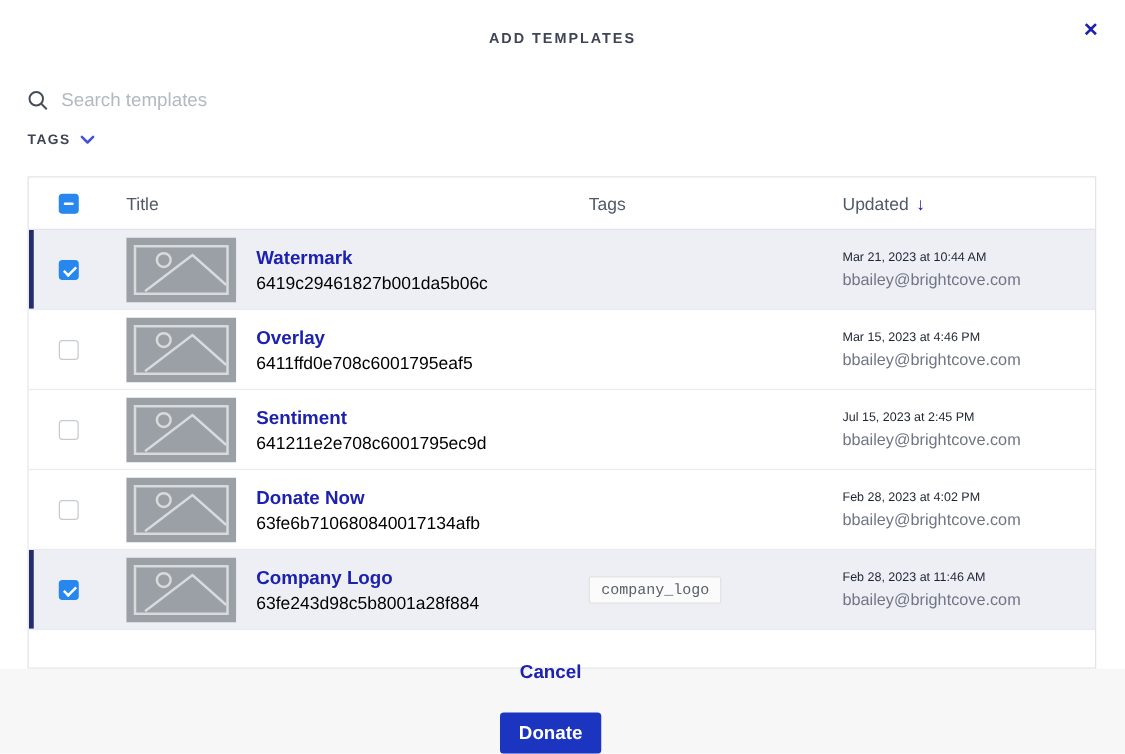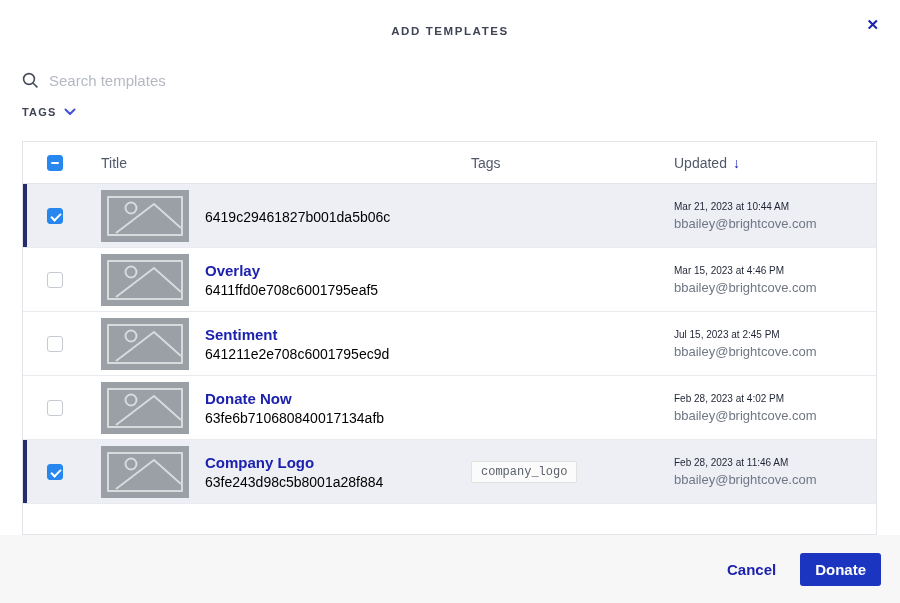--- a/index.html
+++ b/index.html
@@ -52,21 +52,21 @@
   .row-id    { font-size:14px; color:#000000; margin-top:3px;text-align:right; }
 
   .tag-pill { font-family:"Liberation Mono", monospace; font-size:12px; color:#5a5f6a;
               background:#fbfbfb; border:1px solid #e2e2e2; border-radius:2px; padding:3px 9px; }
 
   .row-date  { font-size:10px; color:#1e2433; }
   .row-email { font-size:13px; color:#707684; margin-top:4px; }
 
   .footer { position:absolute; left:0; bottom:0; width:100%; height:68px; background:#f7f7f8;
             display:flex; align-items:center; justify-content:flex-end; gap:24px;
-            padding-right:19px; }
+            padding-right:19px;flex-direction:column; }
   .cancel-btn { font-size:15px; font-weight:bold; color:#1c21ae; cursor:pointer; }
   .apply-btn  { background:#1b35c0; color:#fff; font-size:15px; font-weight:bold;
                 border:none; border-radius:3px; padding:8px 15px; cursor:pointer;
                 font-family:"Liberation Sans", sans-serif; }
 </style>
 </head>
 <body>
 
 <div class="modal-title">ADD TEMPLATES</div>
 <div class="close-btn">✕</div>
@@ -112,20 +112,21 @@
     <div class="col-title">
       <span class="thumb">
         <svg width="88" height="52" viewBox="0 0 88 52">
             <rect width="88" height="52" fill="#9aa0a5"></rect>
             <rect x="7" y="7" width="74" height="38" fill="none" stroke="#d8dadc" stroke-width="2"></rect>
             <circle cx="30" cy="18" r="5.5" fill="none" stroke="#d8dadc" stroke-width="2"></circle>
             <path d="M15 43 L53 14 L80 38" fill="none" stroke="#d8dadc" stroke-width="2"></path>
           </svg>
       </span>
       <span>
+        <div class="row-title">Watermark</div>
         <div class="row-id">6419c29461827b001da5b06c</div>
       </span>
     </div>
     <div class="col-tags"></div>
     <div class="col-updated">
       <div class="row-date">Mar 21, 2023 at 10:44 AM</div>
       <div class="row-email">bbailey@brightcove.com</div>
     </div>
   </div>
 

